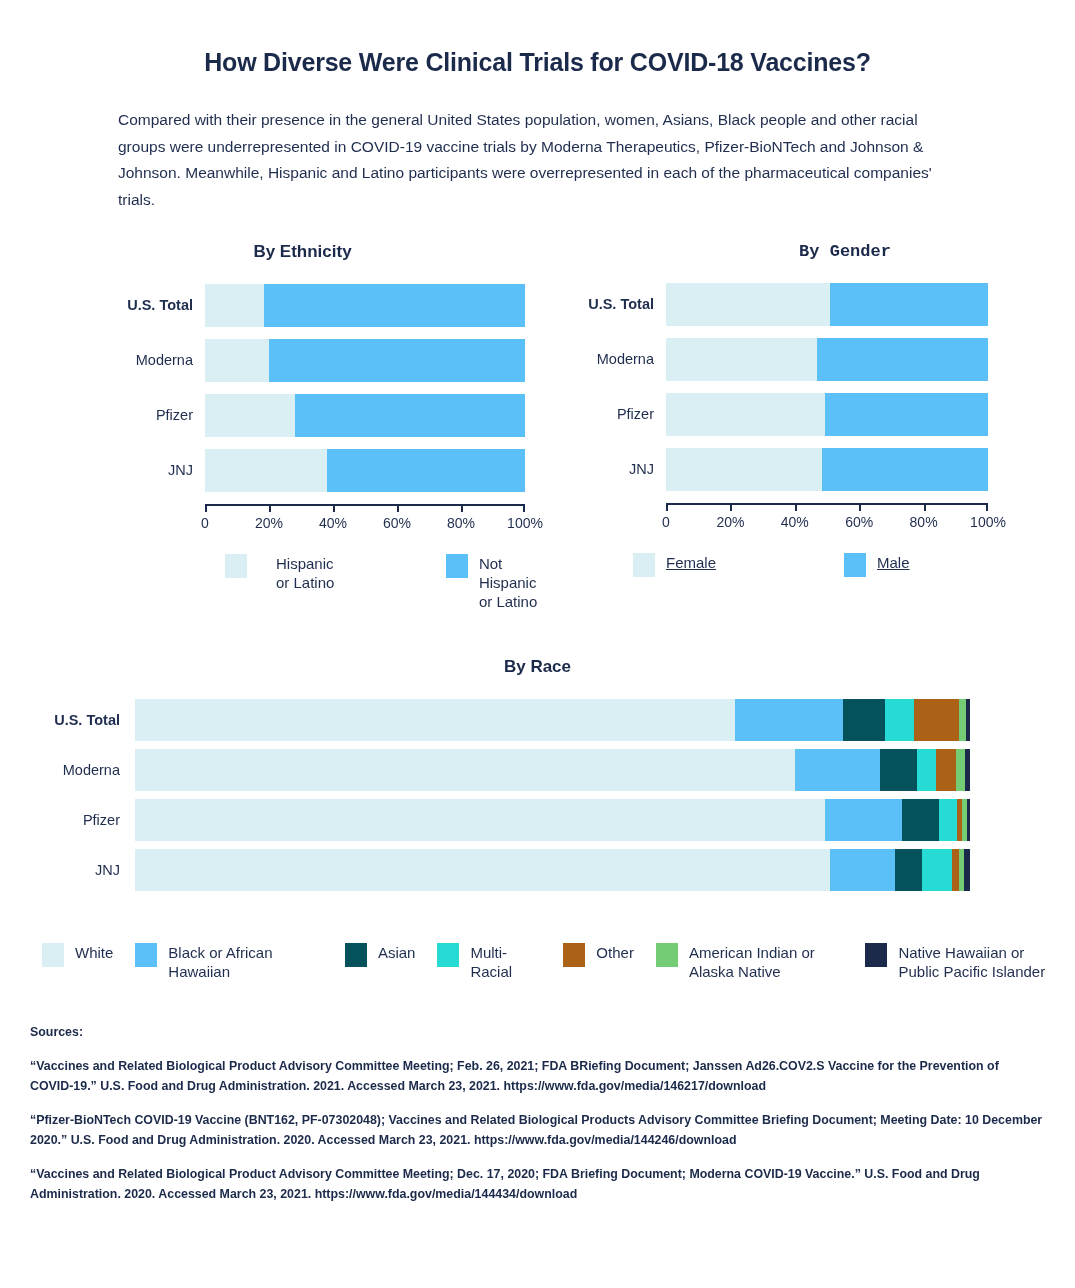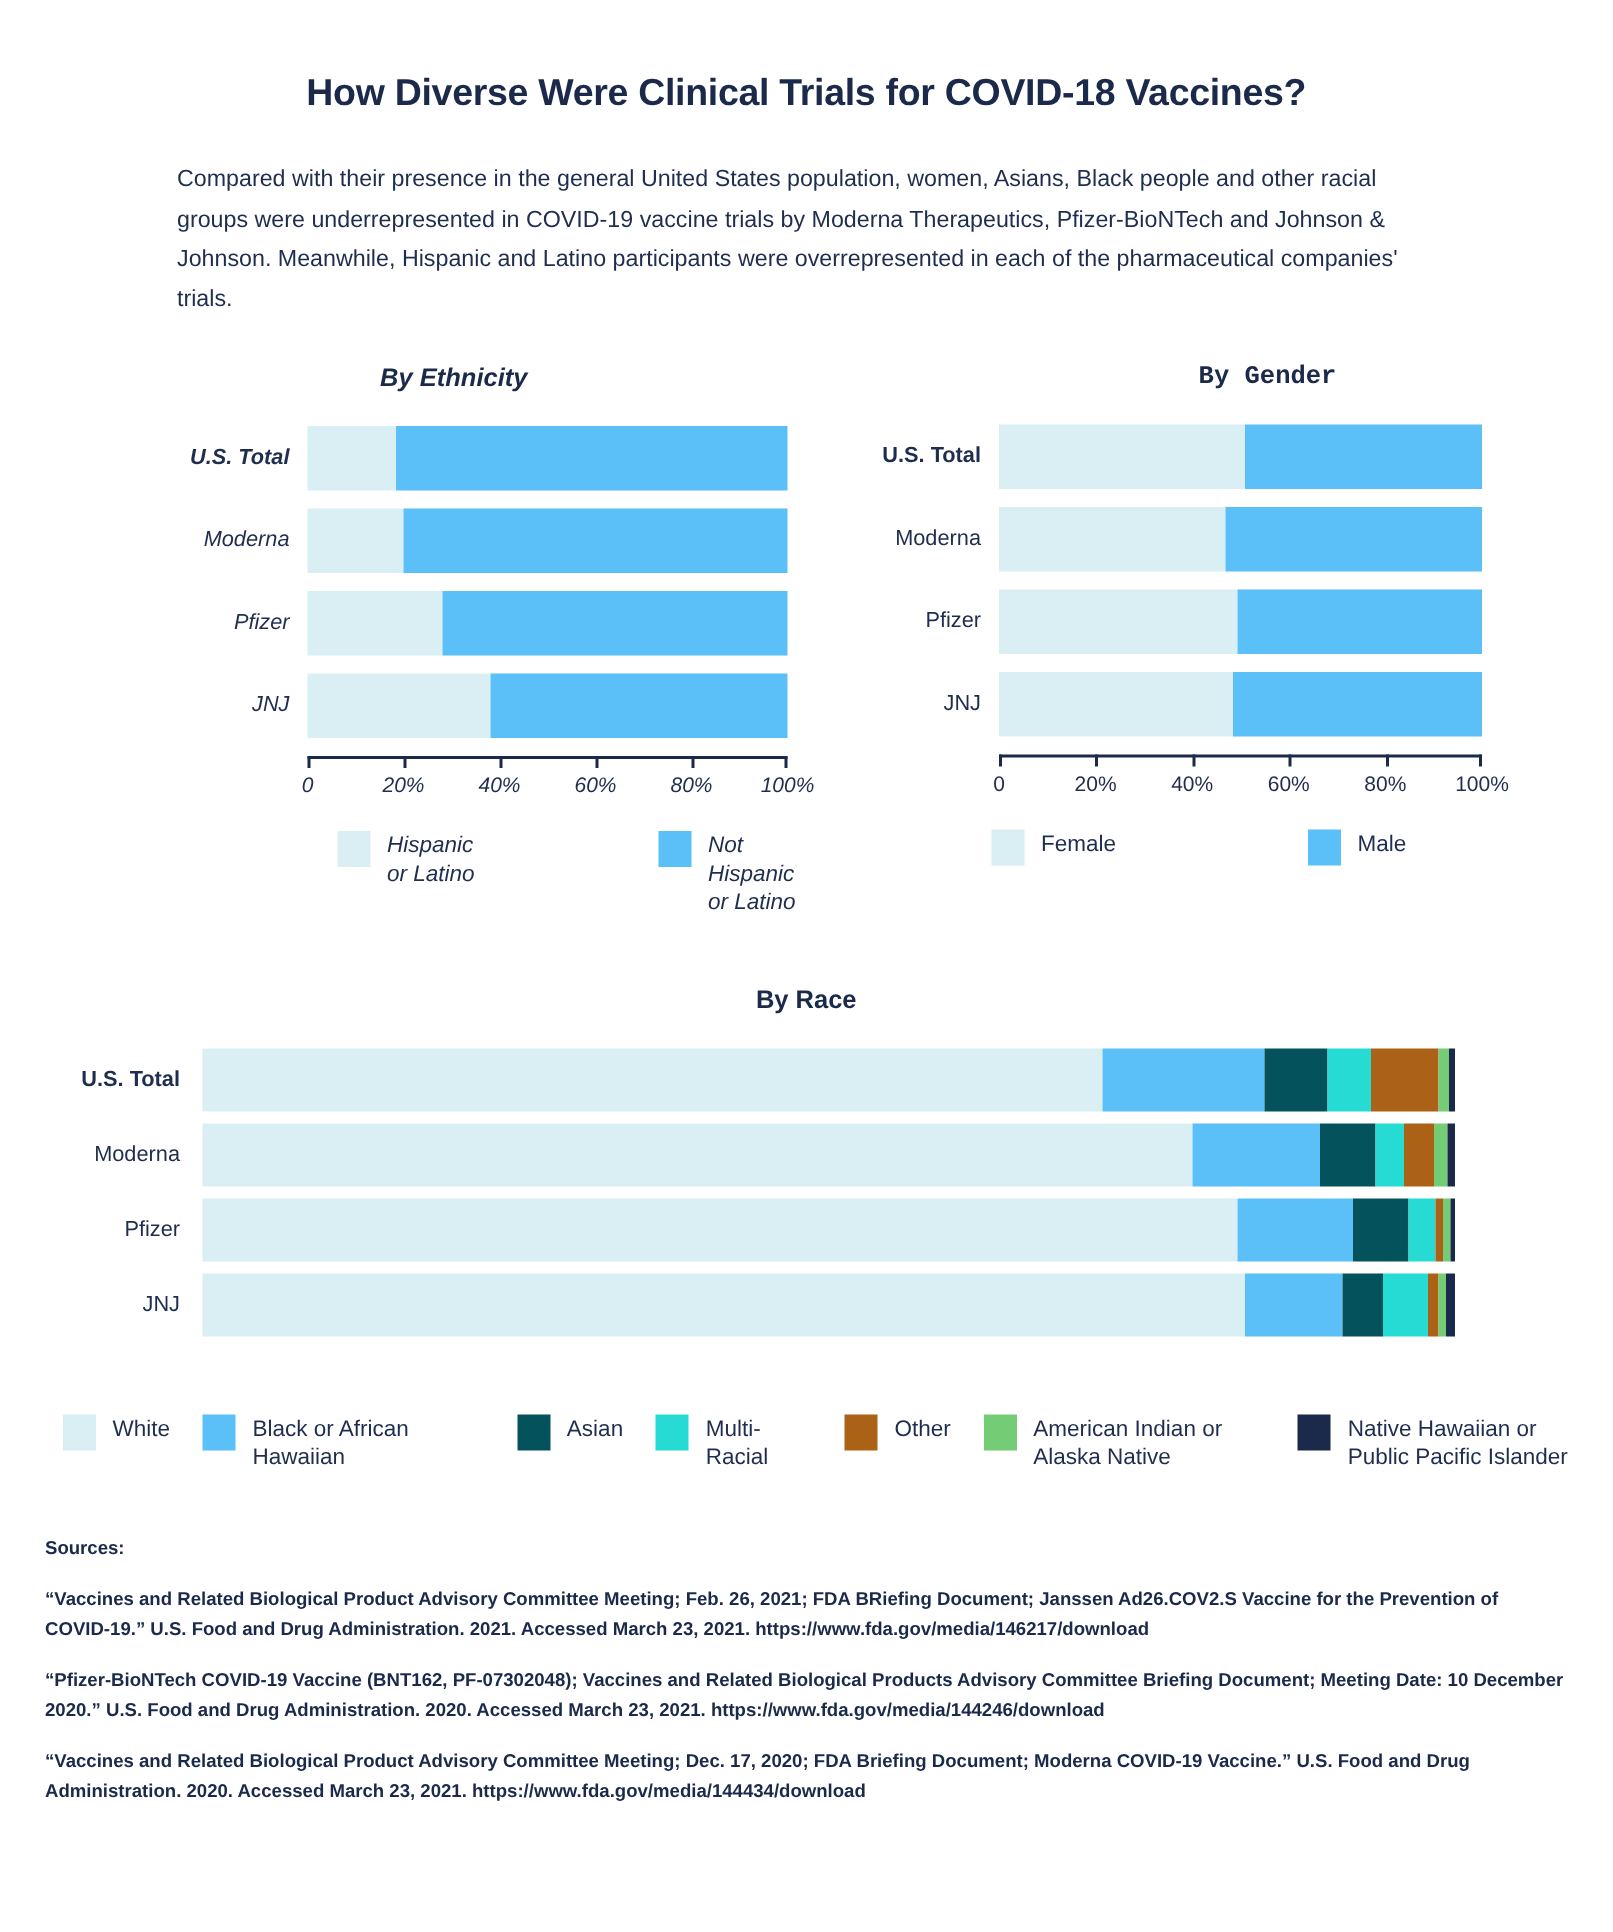--- a/index.html
+++ b/index.html
@@ -121,21 +121,21 @@
   .sources p:last-child { margin-bottom: 0; }
 </style>
 </head>
 <body>
 
 <h1 class="title">How Diverse Were Clinical Trials for COVID-18 Vaccines?</h1>
 <p class="subtitle">Compared with their presence in the general United States population, women, Asians, Black people and other racial groups were underrepresented in COVID-19 vaccine trials by Moderna Therapeutics, Pfizer-BioNTech and Johnson &amp; Johnson. Meanwhile, Hispanic and Latino participants were overrepresented in each of the pharmaceutical companies' trials.</p>
 
 <div class="top-charts">
 
-  <div class="panel" style="margin-left:0;width:545px;font-style:italic;">
+  <div class="panel" style="margin-left:0;width:545px;">
     <div class="panel-title" style="margin-left:60px;">By Ethnicity</div>
     <div class="rows" id="eth-rows">
         <div class="brow">
           <div class="rlabel bold" style="width: 205px;">U.S. Total</div>
           <div class="bar" style="width: 320px;">
             <div class="seg" style="width: 59.2px; background: rgb(217, 239, 244);"></div>
             <div class="seg" style="width: 260.8px; background: rgb(91, 192, 248);"></div>
           </div>
         </div>
         <div class="brow">
@@ -169,21 +169,21 @@
         <div class="tick" style="left: 128px;"></div>
         <div class="tlabel" style="left: 128px;">40%</div>
         <div class="tick" style="left: 192px;"></div>
         <div class="tlabel" style="left: 192px;">60%</div>
         <div class="tick" style="left: 256px;"></div>
         <div class="tlabel" style="left: 256px;">80%</div>
         <div class="tick" style="left: 318px;"></div>
         <div class="tlabel" style="left: 320px;">100%</div>
       </div>
     <div class="legend" id="eth-legend" style="margin-left:225px;">
-        <div class="litem" style="margin-right: 108px;">
+        <div class="litem" style="margin-right: 108px; gap: 18px;">
           <span class="sw" style="background: rgb(217, 239, 244);"></span>
           <span class="ltext" style="max-width: 96px;">Hispanic or Latino</span>
         </div>
         <div class="litem" style="margin-right: 0px;">
           <span class="sw" style="background: rgb(91, 192, 248);"></span>
           <span class="ltext" style="max-width: 96px;">Not Hispanic or Latino</span>
         </div>
       </div>
   </div>
 
@@ -227,21 +227,21 @@
         <div class="tlabel" style="left: 64.4px;">20%</div>
         <div class="tick" style="left: 128.8px;"></div>
         <div class="tlabel" style="left: 128.8px;">40%</div>
         <div class="tick" style="left: 193.2px;"></div>
         <div class="tlabel" style="left: 193.2px;">60%</div>
         <div class="tick" style="left: 257.6px;"></div>
         <div class="tlabel" style="left: 257.6px;">80%</div>
         <div class="tick" style="left: 320px;"></div>
         <div class="tlabel" style="left: 322px;">100%</div>
       </div>
-    <div class="legend" id="gen-legend" style="margin-left:116px;">
+    <div class="legend" id="gen-legend" style="margin-left:88px;text-decoration:underline;">
         <div class="litem" style="margin-right: 128px;">
           <span class="sw" style="background: rgb(217, 239, 244);"></span>
           <span class="ltext" style="white-space: nowrap;">Female</span>
         </div>
         <div class="litem" style="margin-right: 0px;">
           <span class="sw" style="background: rgb(91, 192, 248);"></span>
           <span class="ltext" style="white-space: nowrap;">Male</span>
         </div>
       </div>
   </div>

